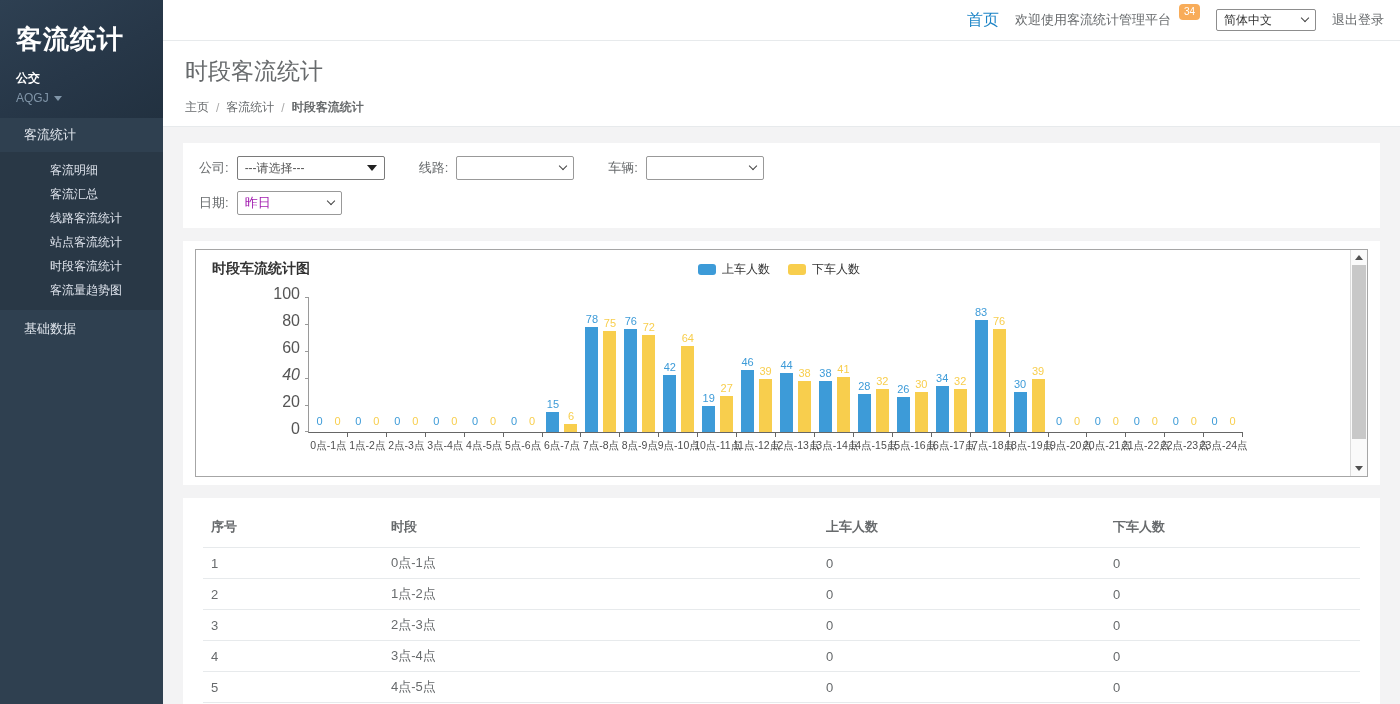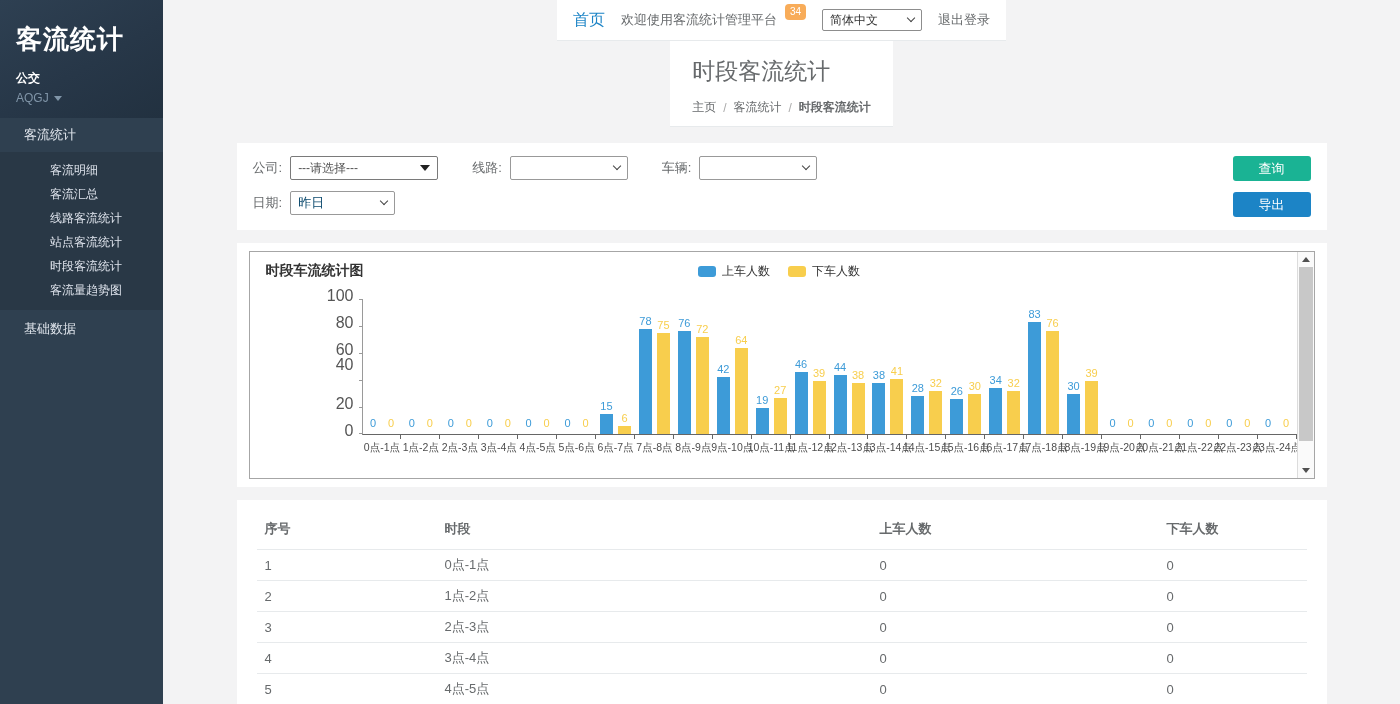--- a/index.html
+++ b/index.html
@@ -18,21 +18,21 @@
   .logo-title { font-size:26px; font-weight:bold; color:#fff; letter-spacing:1px; }
   .org-name { margin-top:13px; font-size:12px; font-weight:bold; color:#fff; }
   .user-row { margin-top:4px; font-size:12px; color:#8095a8; display:flex; align-items:center; gap:5px; }
   .caret-down { width:0; height:0; border-left:4px solid transparent; border-right:4px solid transparent; border-top:5px solid #8095a8; }
   .nav-section { padding:8px 0 8px 24px; font-size:13px; color:#e2e7ee; background:#2f4050; cursor:pointer; }
   .submenu { background:#293846; padding:6px 0 8px; }
   .submenu-item { padding:5px 0 5px 50px; font-size:12px; line-height:14px; color:#dfe4ed; cursor:pointer; }
   .nav-item { padding:10px 0 10px 24px; font-size:13px; color:#e2e7ee; cursor:pointer; }
 
   
-  .main { flex:1; display:flex; flex-direction:column; min-width:0;align-items:center; }
+  .main { flex:1; display:flex; flex-direction:column; min-width:0; }
   .topbar { height:41px; background:#fff; border-bottom:1px solid #e7eaec;
     display:flex; align-items:center; justify-content:flex-end; gap:16px; padding:0 16px; }
   .home-link { color:#1c84c6; font-size:16px; text-decoration:none; cursor:pointer; }
   .welcome { font-size:13px; color:#676a6c; }
   .badge { background:#f8ac59; color:#fff; font-size:10px; line-height:10px; padding:3px 5px; border-radius:4px;
     position:relative; top:-8px; margin-left:-8px; }
   .lang-select { width:100px; height:22px; border:1px solid #8d8d8d; border-radius:2px; background:#fff;
     display:flex; align-items:center; justify-content:space-between; padding:0 7px; font-size:12px; color:#333; cursor:pointer; }
   .logout { font-size:13px; color:#676a6c; cursor:pointer; }
 
@@ -50,21 +50,21 @@
   .filter-card { padding:13px 16px; display:flex; justify-content:space-between; align-items:flex-start; }
   .filter-rows { display:flex; flex-direction:column; gap:11px; }
   .frow { display:flex; align-items:center; }
   .fgroup { display:flex; align-items:center; margin-right:34px; }
   .flabel { margin-right:8px; font-size:13px; color:#676a6c; white-space:nowrap; }
   .sel { height:24px; border:1px solid #999; border-radius:2px; background:#fff;
     display:flex; align-items:center; justify-content:space-between; padding:0 7px; font-size:12px; color:#555; cursor:pointer; }
   .sel-company { width:148px; border-color:#7a7a7a; }
   .sel-line, .sel-vehicle { width:118px; }
   .sel-station { width:185px; }
-  .sel-date { width:105px; font-size:13px; color:#0c4a6e; }
+  .sel-date { width:105px; font-size:13px; color:#a21caf; }
   .tri { width:0; height:0; border-left:5px solid transparent; border-right:5px solid transparent; border-top:6px solid #222; }
   .chev { width:6px; height:6px; border-right:1.4px solid #444; border-bottom:1.4px solid #444;
     transform:rotate(45deg); margin-top:-4px; flex:0 0 auto; }
   .date-group { display:flex; align-items:center; margin-left:10px; }
   .date-input { width:148px; height:24px; background:#eee; border:1px solid #e5e6e7;
     display:flex; align-items:center; padding:0 12px; font-size:13px; color:#676a6c; cursor:text; }
   .zhi-box { height:24px; background:#fff; border:1px solid #e5e6e7; border-left:none; border-right:none;
     display:flex; align-items:center; padding:0 10px; font-size:13px; color:#676a6c; }
   .filter-buttons { display:flex; flex-direction:column; gap:11px; align-items:flex-end; }
   .btn { width:78px; height:25px; border:none; border-radius:3px; color:#fff; font-size:13px; cursor:pointer;
@@ -194,24 +194,20 @@
           <div class="frow">
             <div class="fgroup" style="margin-right:0;">
               <span class="flabel">日期:</span>
               <div class="sel sel-date">
                 <span>昨日</span>
                 <span class="chev"></span>
               </div>
             </div>
           </div>
         </div>
-        <div class="filter-buttons">
-          <button class="btn btn-query">查询</button>
-          <button class="btn btn-export">导出</button>
-        </div>
       </div>
 
       <div class="card chart-card">
         <div class="chart-box">
           <div class="chart-inner">
             <div class="chart-header">
               <span class="chart-title">时段车流统计图</span>
               <div class="legend">
                 <div class="legend-item">
                   <span class="legend-swatch" style="background: rgb(61, 155, 216);"></span>
@@ -563,21 +559,21 @@
                     <span>22点-23点</span>
                   </div>
                   <div class="xlab">
                     <span>23点-24点</span>
                   </div>
                 </div>
             <div class="ylabel" style="bottom: -6px;">0</div>
                 <div class="ytick" style="bottom: 0px;"></div>
                 <div class="ylabel" style="bottom: 21px;">20</div>
                 <div class="ytick" style="bottom: 26px;"></div>
-                <div class="ylabel" style="bottom: 60px;">40</div>
+                <div class="ylabel" style="bottom: 48px; font-style: italic;">40</div>
                 <div class="ytick" style="bottom: 53px;"></div>
                 <div class="ylabel" style="bottom: 75px;">60</div>
                 <div class="ytick" style="bottom: 80px;"></div>
                 <div class="ylabel" style="bottom: 102px;">80</div>
                 <div class="ytick" style="bottom: 107px;"></div>
                 <div class="ylabel" style="bottom: 129px;">100</div>
                 <div class="ytick" style="bottom: 134px;"></div>
               </div>
           </div>
           <div class="vscroll">

